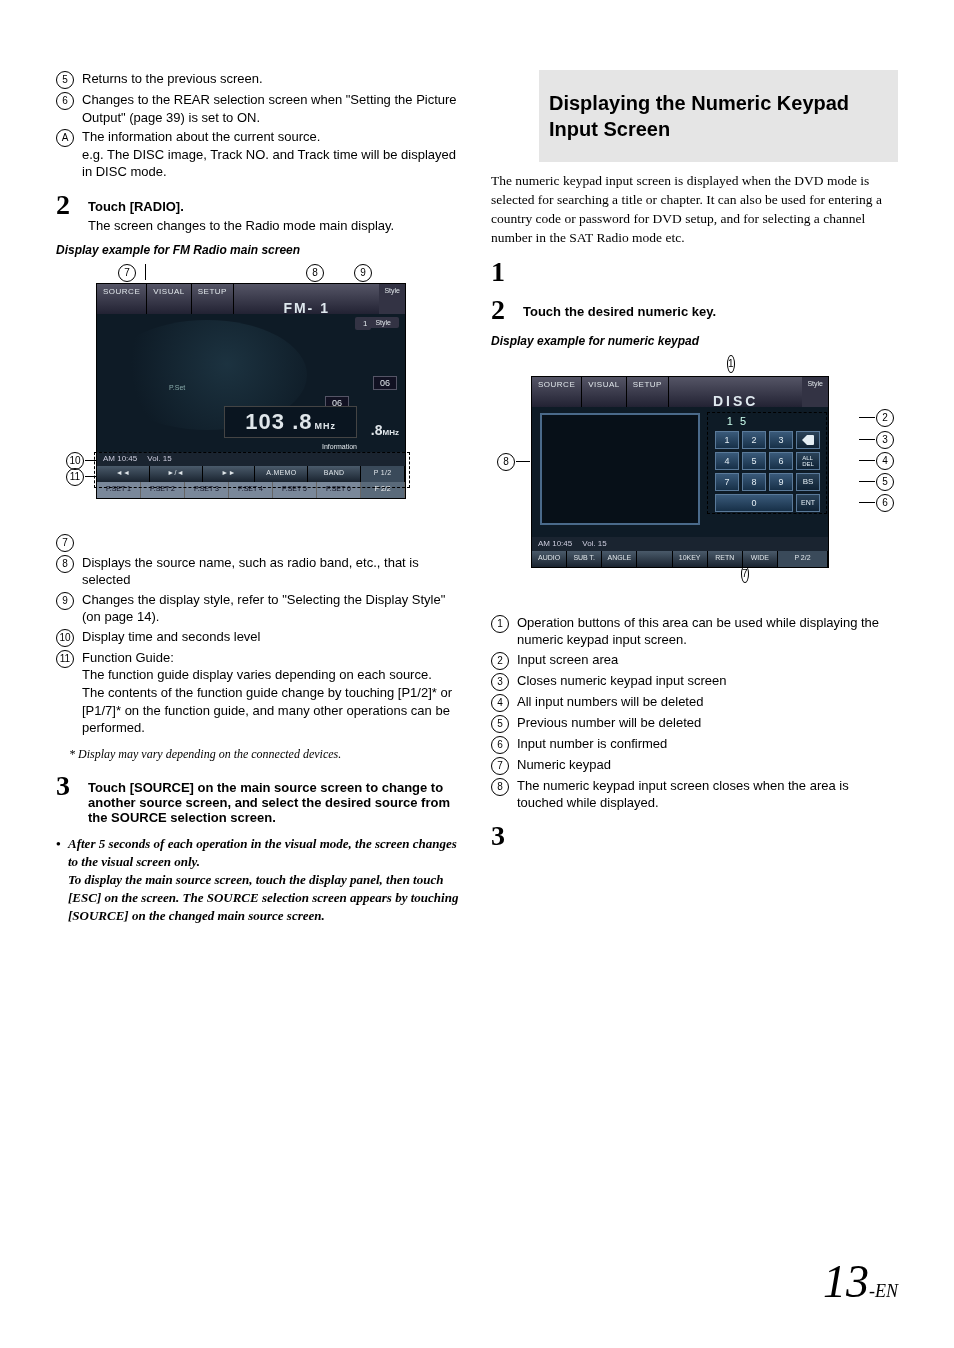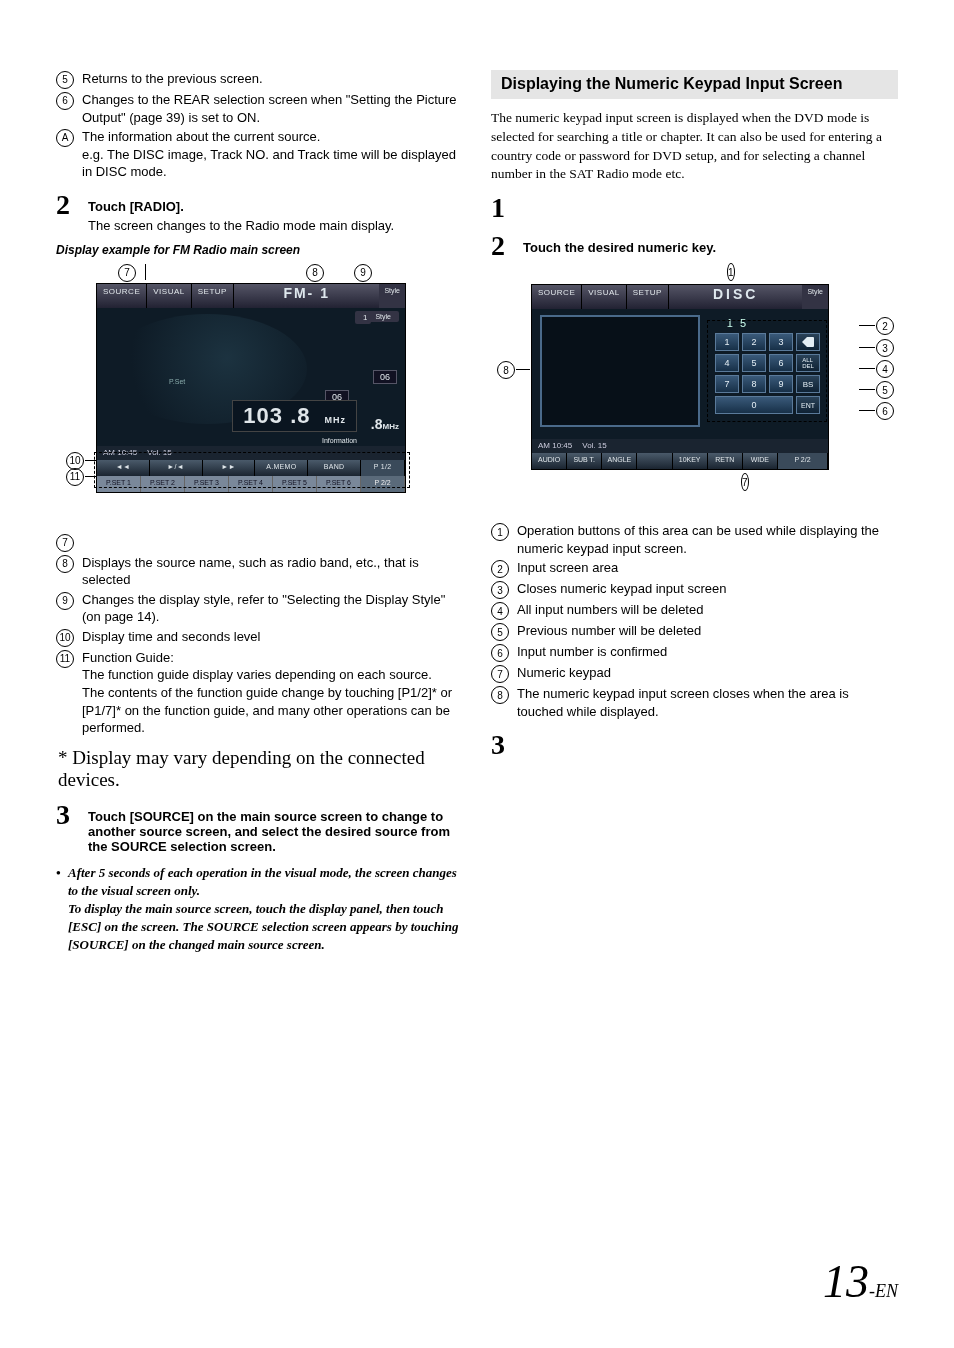--- a/index.html
+++ b/index.html
@@ -23,55 +23,55 @@
     font-family: Arial, sans-serif; font-size: 10px; display: flex; align-items: center; justify-content: center;
     margin-top: 1px;
   }
   .circ-num.oval { border-radius: 9px; }
   .step { display: flex; align-items: flex-start; gap: 10px; margin: 10px 0 4px 0; }
   .step-num { font-family: "Times New Roman", serif; font-size: 28px; font-weight: bold; line-height: 1; width: 22px; }
   .step-body { font-family: Arial, sans-serif; font-weight: bold; font-size: 13px; padding-top: 8px; flex: 1; }
   .step-sub { font-family: Arial, sans-serif; font-size: 13px; font-weight: normal; margin-top: 4px; display: block; }
   .step-body .plain { font-weight: normal; }
   .caption { font-family: Arial, sans-serif; font-weight: bold; font-style: italic; font-size: 12px; margin: 10px 0 8px 0; }
-  .asterisk { font-family: "Times New Roman", serif; font-size: 19px; margin: 10px 0 10px 2px; }
+  .asterisk { font-style: italic; font-family: "Times New Roman", serif; font-size: 12px; margin: 10px 0 10px 13px; }
   .bullet-note { font-style: italic; font-family: "Times New Roman", serif; font-size: 13px; margin: 10px 0 0 0; padding-left: 12px; position: relative; line-height: 1.4; font-weight: bold; }
   .bullet-note::before { content: "•"; position: absolute; left: 0; top: 0; }
   .heading-box {
-    background: #e5e5e5; font-family: Arial, sans-serif; font-weight: bold; font-size: 16px;
-    padding: 4px 10px; margin-bottom: 10px; line-height: 1.3;
+    background: #e5e5e5; font-family: Arial, sans-serif; font-weight: bold; font-size: 20px;
+    padding: 20px 10px; margin-bottom: 10px; line-height: 1.3; margin-left: 48px;
   }
   .intro { font-family: "Times New Roman", serif; font-size: 13.5px; line-height: 1.4; margin-bottom: 10px; }
   .page-num { position: absolute; right: 56px; bottom: 40px; font-family: "Times New Roman", serif; }
   .page-num .big { font-style: italic; font-size: 46px; font-weight: 500; }
   .page-num .suf { font-style: italic; font-size: 18px; }
 
   
   .figure-wrap { position: relative; margin: 0 0 18px 10px; width: 370px; }
   .fig-callout { position: absolute; display: flex; align-items: center; gap: 1px; }
   .fig-callout .circ-num { font-size: 10px; }
   .leader { background: #000; }
   .leader-h { height: 1px; }
   .leader-v { width: 1px; }
 
   
   .fm-screen { width: 310px; background: #1a2a38; border: 1px solid #000; position: relative; font-family: Arial, sans-serif; color: #e0e6ea; margin-left: 30px; }
-  .fm-menubar { display: flex; height: 24px; background: linear-gradient(#556,#223); }
+  .fm-menubar { display: flex; height: 30px; background: linear-gradient(#556,#223); }
   .fm-mbtn { font-size: 8px; padding: 3px 6px; border-right: 1px solid #000; letter-spacing: 0.5px; }
-  .fm-title { flex: 1; text-align: center; font-size: 14px; letter-spacing: 2px; font-weight: bold; color: #dfe8ee; padding-top: 1px; }
+  .fm-title { flex: 1; text-align: center; font-size: 14px; letter-spacing: 2px; font-weight: bold; color: #dfe8ee; padding-top: 16px; }
   .fm-style { font-size: 7px; padding: 3px 5px; background: #334; }
   .fm-body { position: relative; height: 138px; background: #0e1b26; }
   .fm-globe { position: absolute; left: 10px; top: 6px; width: 200px; height: 110px; background: radial-gradient(circle at 60% 40%, #2a4a5a 0%, #0e1b26 70%); border-radius: 50%; opacity: 0.5; }
   .fm-pill { position: absolute; right: 8px; top: 4px; font-size: 8px; background: #334; padding: 2px 8px; border-radius: 2px; }
   .fm-pill.num { top: 4px; }
   .fm-pill.style2 { top: 22px; font-size: 7px; }
   .fm-pset { position: absolute; left: 72px; top: 70px; font-size: 7px; color: #8aa; }
   .fm-ch { position: absolute; right: 56px; top: 82px; font-size: 9px; background: #112; padding: 1px 6px; border: 1px solid #556; }
   .fm-ch2 { position: absolute; right: 8px; top: 62px; font-size: 9px; background: #112; padding: 1px 6px; border: 1px solid #556; }
-  .fm-freq { position: absolute; right: 48px; bottom: 14px; font-size: 22px; font-weight: bold; background: #0a1520; padding: 2px 10px; border: 1px solid #444; letter-spacing: 1px; display: flex; align-items: baseline; gap: 14px; margin-left: 28px; }
+  .fm-freq { position: absolute; right: 48px; bottom: 14px; font-size: 22px; font-weight: bold; background: #0a1520; padding: 2px 20px; border: 1px solid #444; letter-spacing: 1px; display: flex; align-items: baseline; gap: 2px; margin-left: 28px; }
   .fm-freq .unit { font-size: 9px; }
   .fm-freq2 { position: absolute; right: 6px; bottom: 14px; font-size: 14px; font-weight: bold; }
   .fm-info { position: absolute; right: 48px; bottom: 2px; font-size: 7px; }
   .fm-status { height: 14px; background: #1a2430; font-size: 8px; padding: 2px 6px; display: flex; gap: 10px; color: #ccd; }
   .fm-fnrow { display: flex; height: 16px; background: linear-gradient(#4a5a6a,#1a2430); }
   .fm-fbtn { flex: 1; font-size: 7px; border-right: 1px solid #000; text-align: center; padding-top: 3px; letter-spacing: 0.3px; }
   .fm-fbtn.page { flex: 0 0 44px; background: #3a4a5a; }
   .fm-preset-row { display: flex; height: 16px; background: #7a889a; }
   .fm-pbtn { flex: 1; font-size: 7px; border-right: 1px solid #666; text-align: center; padding-top: 3px; color: #112; }
   .fm-pbtn.page { flex: 0 0 44px; background: #5a6a7a; color: #eee; }
@@ -241,20 +241,21 @@
 
     <div class="step">
       <div class="step-num">1</div>
     </div>
 
     <div class="step">
       <div class="step-num">2</div>
       <div class="step-body">Touch the desired numeric key.</div>
     </div>
 
+    <div class="caption">Display example for numeric keypad</div>
 
     <div class="disc-wrap" style="height:240px;">
       <div class="fig-callout" style="left:230px; top:-2px; flex-direction:column;">
         <span class="circ-num">1</span>
       </div>
       <div class="fig-callout" style="left:362px; top:52px;">
           <div class="leader leader-h" style="width:16px"></div>
           <span class="circ-num">2</span>
         </div>
       <div class="fig-callout" style="left:362px; top:74px;">

